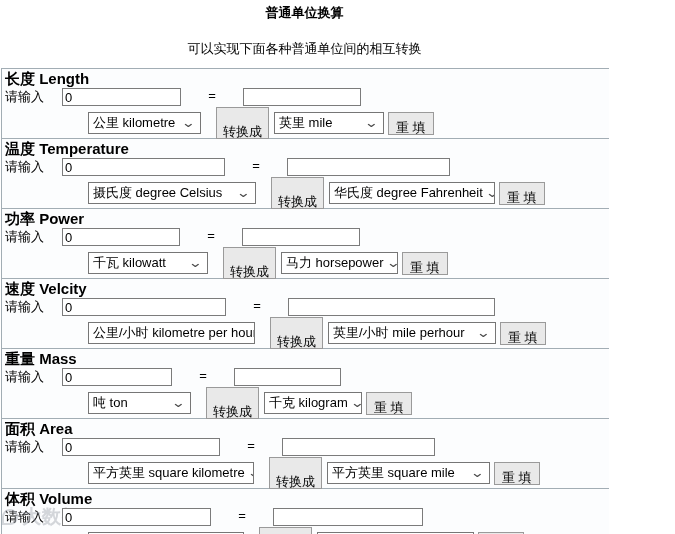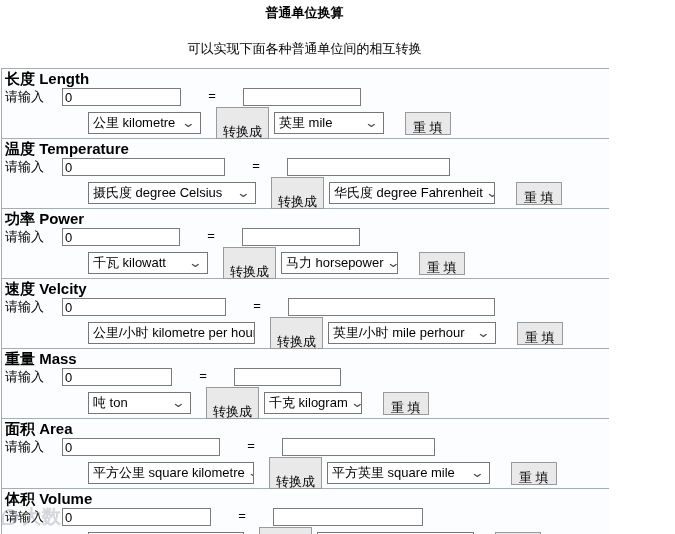--- a/index.html
+++ b/index.html
@@ -56,21 +56,21 @@
   .sel-label { white-space: nowrap; }
   .chev { color: #4a4a4a; font-size: 13px; line-height: 10px; margin-left: 4px; transform: scaleX(1.35); }
   .btn {
     font-size: 13px; height: 23px; padding: 15px 6px;
     background: #e9e9e9; border: 1px solid #9a9a9a;
     font-family: inherit; flex: none; position: relative; z-index: 2;
     white-space: pre; color: #000;
   }
   .btn.convert { margin-left: 15px; }
   .select.to   { margin-left: 5px; }
-  .btn.reset   { margin-left: 21px; padding: 6px 7px; }
+  .btn.reset   { margin-left: 4px; padding: 6px 7px; }
 
   
   tr:nth-child(1) .in1{width:119px} tr:nth-child(1) .in2{width:118px} tr:nth-child(1) .from{width:113px} tr:nth-child(1) .to{width:110px}
   tr:nth-child(2) .in1{width:163px} tr:nth-child(2) .in2{width:163px} tr:nth-child(2) .from{width:168px} tr:nth-child(2) .to{width:166px}
   tr:nth-child(3) .in1{width:118px} tr:nth-child(3) .in2{width:118px} tr:nth-child(3) .from{width:120px} tr:nth-child(3) .to{width:117px}
   tr:nth-child(4) .in1{width:164px} tr:nth-child(4) .in2{width:207px} tr:nth-child(4) .from{width:167px} tr:nth-child(4) .to{width:168px}
   tr:nth-child(5) .in1{width:110px} tr:nth-child(5) .in2{width:107px} tr:nth-child(5) .from{width:103px} tr:nth-child(5) .to{width:98px}
   tr:nth-child(6) .in1{width:158px} tr:nth-child(6) .in2{width:153px} tr:nth-child(6) .from{width:166px} tr:nth-child(6) .to{width:163px}
   tr:nth-child(7) .in1{width:149px} tr:nth-child(7) .in2{width:150px} tr:nth-child(7) .from{width:156px} tr:nth-child(7) .to{width:157px}
   tr:nth-child(8) .in1{width:137px} tr:nth-child(8) .in2{width:140px} tr:nth-child(8) .from{width:142px} tr:nth-child(8) .to{width:137px}
@@ -223,21 +223,21 @@
           <td>
       <div class="sec-title">面积 Area</div>
       <div class="line2">
         <span class="prompt">请输入</span>
         <input type="text" class="val in1" value="0" style="">
         <span class="eq">=</span>
         <input type="text" class="val in2" value="" style="">
       </div>
       <div class="line3">
         <div class="select from">
-          <span class="sel-label">平方公里 square kilometre</span>
+          <span class="sel-label">平方英里 square kilometre</span>
           <span class="chev">⌄</span>
         </div>
         <button class="btn convert">转换成</button>
         <div class="select to">
           <span class="sel-label">平方英里 square mile</span>
           <span class="chev">⌄</span>
         </div>
         <button class="btn reset">重 填</button>
       </div>
     </td>

